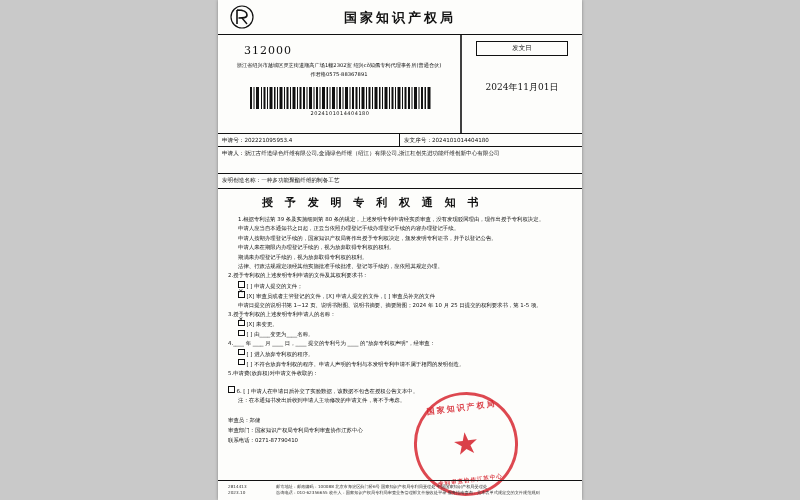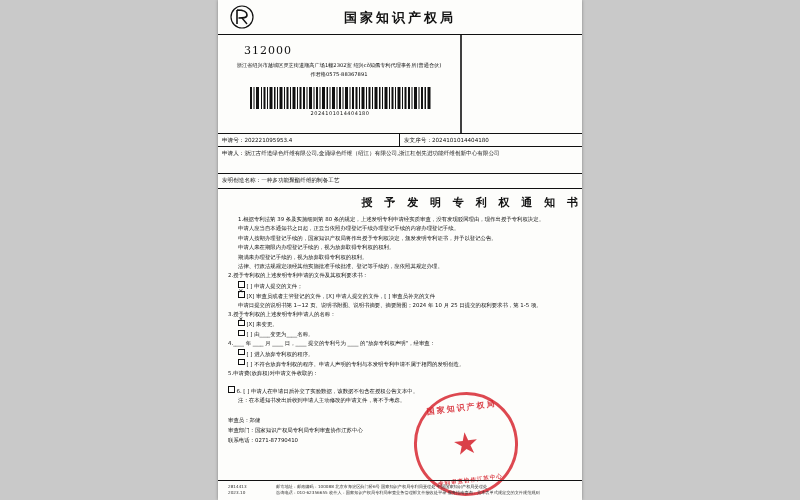--- a/index.html
+++ b/index.html
@@ -89,25 +89,26 @@
     line-height:9px;
   }
   .fcell{padding:2px 4px;box-sizing:border-box;}
   .fcell.b{border-right:1px solid #111;}
   .row-app{height:12px;}
   .row-app .c1{width:182px;}
   .row-app .c2{width:182px;}
   .row-applicant{min-height:26px;}
   .row-name{height:14px;}
   .title{
-    text-align:right;
+    text-align:left;
     font-family:"DejaVu Serif","Liberation Serif",serif;
     font-size:11px;font-weight:bold;letter-spacing:4px;
     padding:6px 0 5px;
     color:#111;
+    margin-left:44px;
   }
   .body{
     padding:0 10px;
     font-size:5.4px;
     line-height:8.4px;
     color:#111;
   }
   .body p{margin:0 0 1px;}
   .ind{text-indent:10px;}
   .ind2{padding-left:10px;}
@@ -242,20 +243,24 @@
             <rect x="161.5" y="0" width="1" height="22"></rect>
           <rect x="164" y="0" width="3" height="22"></rect>
             <rect x="168.5" y="0" width="1" height="22"></rect>
           <rect x="171" y="0" width="2" height="22"></rect>
             <rect x="174.5" y="0" width="1.5" height="22"></rect>
           <rect x="177.5" y="0" width="3" height="22"></rect>
         </g>
       </svg>
       <div class="barnum">2024101014404180</div>
     </div>
+    <div class="topright">
+      <div class="send-label">发文日</div>
+      <div class="send-date">2024年11月01日</div>
+    </div>
   </div>
 
   <div class="frow row-app">
     <div class="fcell b c1">
       <span>申请号：</span><span>202221095953.4</span>
     </div>
     <div class="fcell c2">
       <span>发文序号：</span><span>2024101014404180</span>
     </div>
   </div>

